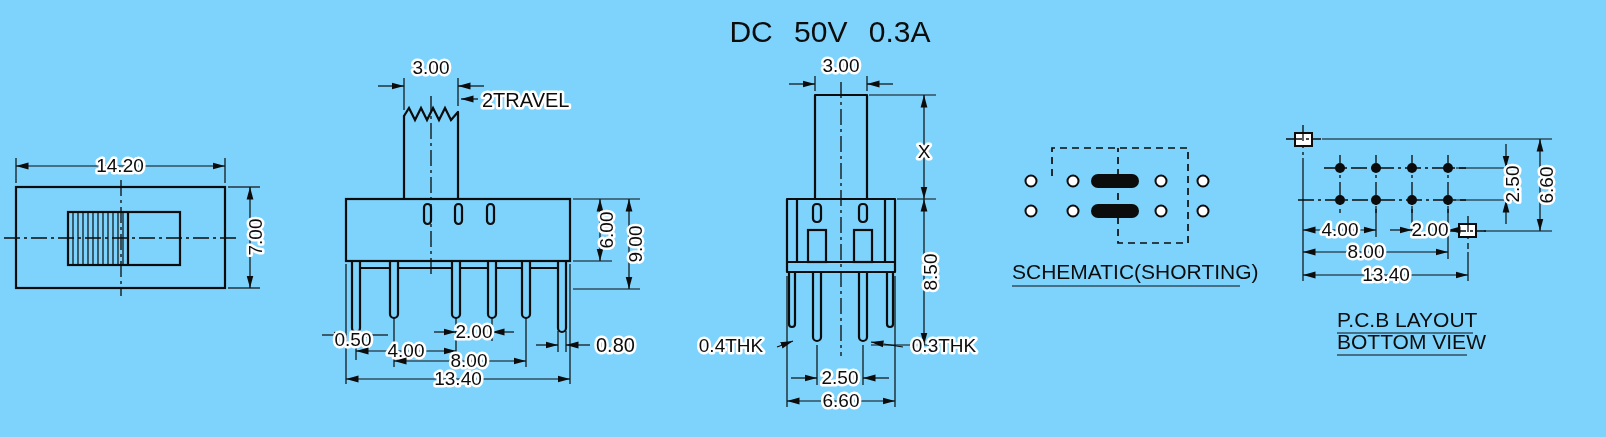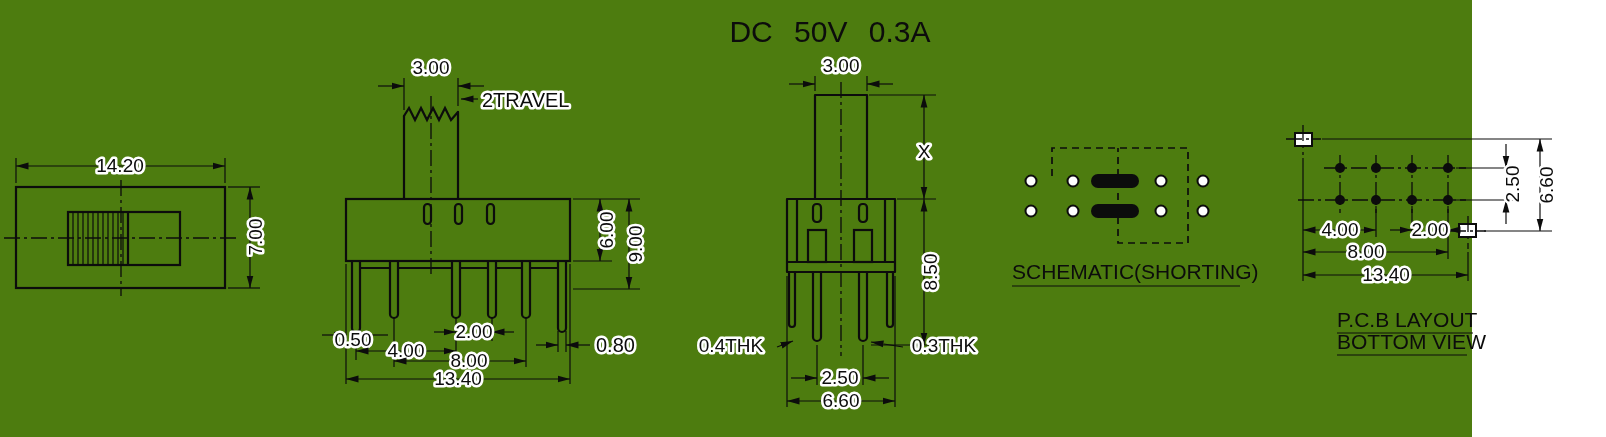--- a/index.html
+++ b/index.html
@@ -1,16 +1,16 @@
 <!DOCTYPE html>
 <html><head>
 <meta charset="utf-8">
 <style>
   html,body { margin:0; padding:0; background:#ffffff; }
-  .stage { width:1472px; height:437px; position:relative; background:#4d7c0f; }
+  .stage { width:1606px; height:437px; position:relative; background:#7dd3fc; }
   svg { display:block; }
   
   .ol  { stroke:#0c0c0c; stroke-width:2.2; fill:none; stroke-linecap:round; }   
   .tl  { stroke:#0c0c0c; stroke-width:1.2; fill:none; }                          
   .dim { stroke:#0c0c0c; stroke-width:1.2; fill:none; }                          
   .cl  { stroke:#0c0c0c; stroke-width:1.3; fill:none; stroke-dasharray:16 4 3 4; } 
   .dl  { stroke:#0c0c0c; stroke-width:1.7; fill:none; stroke-dasharray:7 5; }    
   .fill { fill:#0c0c0c; stroke:none; }
   .hole { stroke:#0c0c0c; stroke-width:2; fill:#fff; }
   

